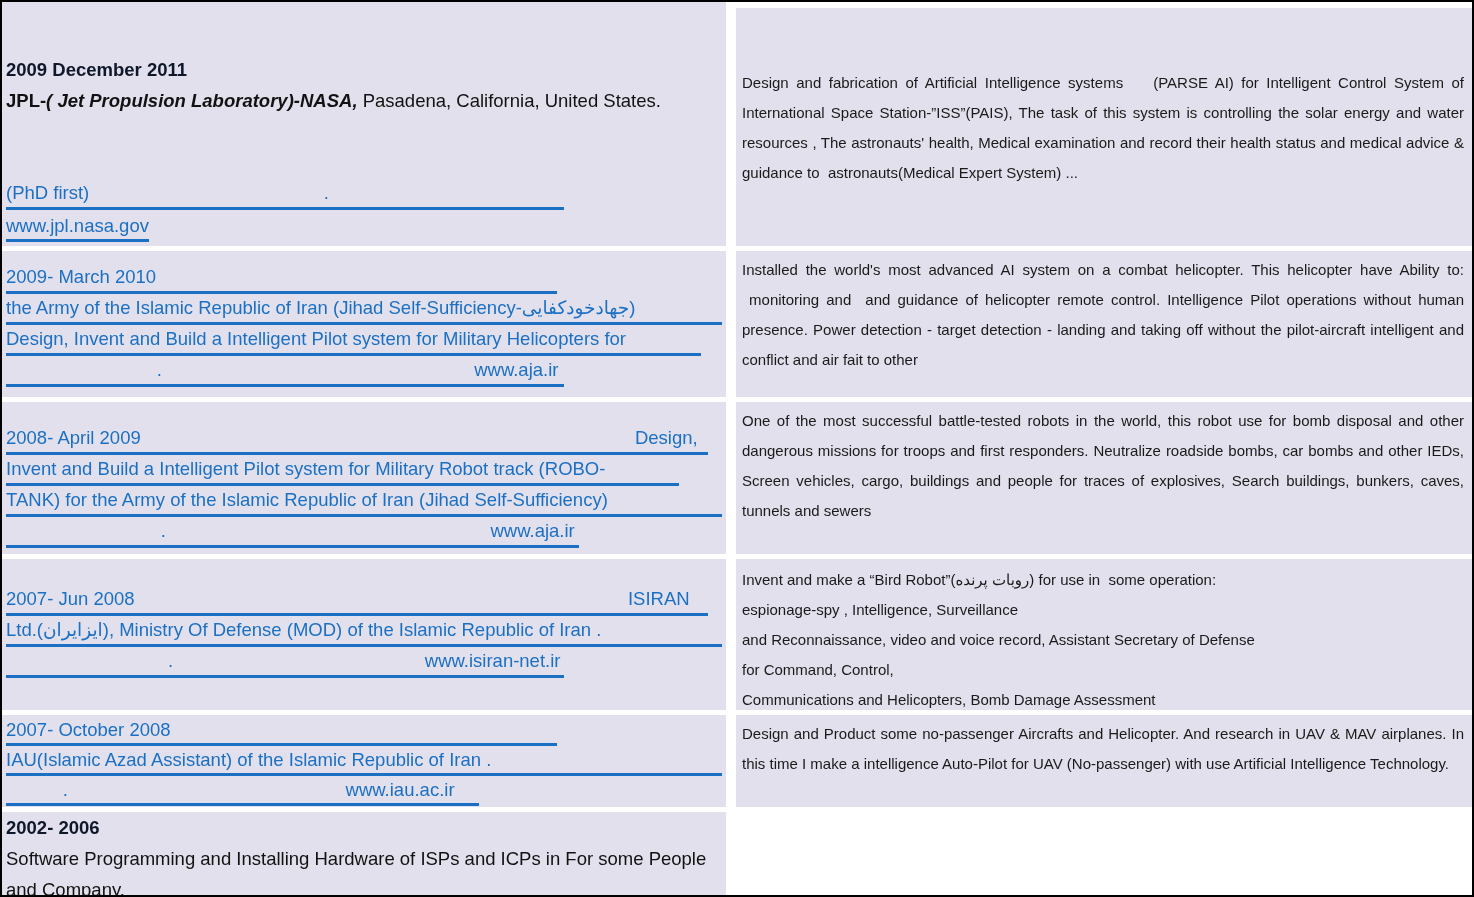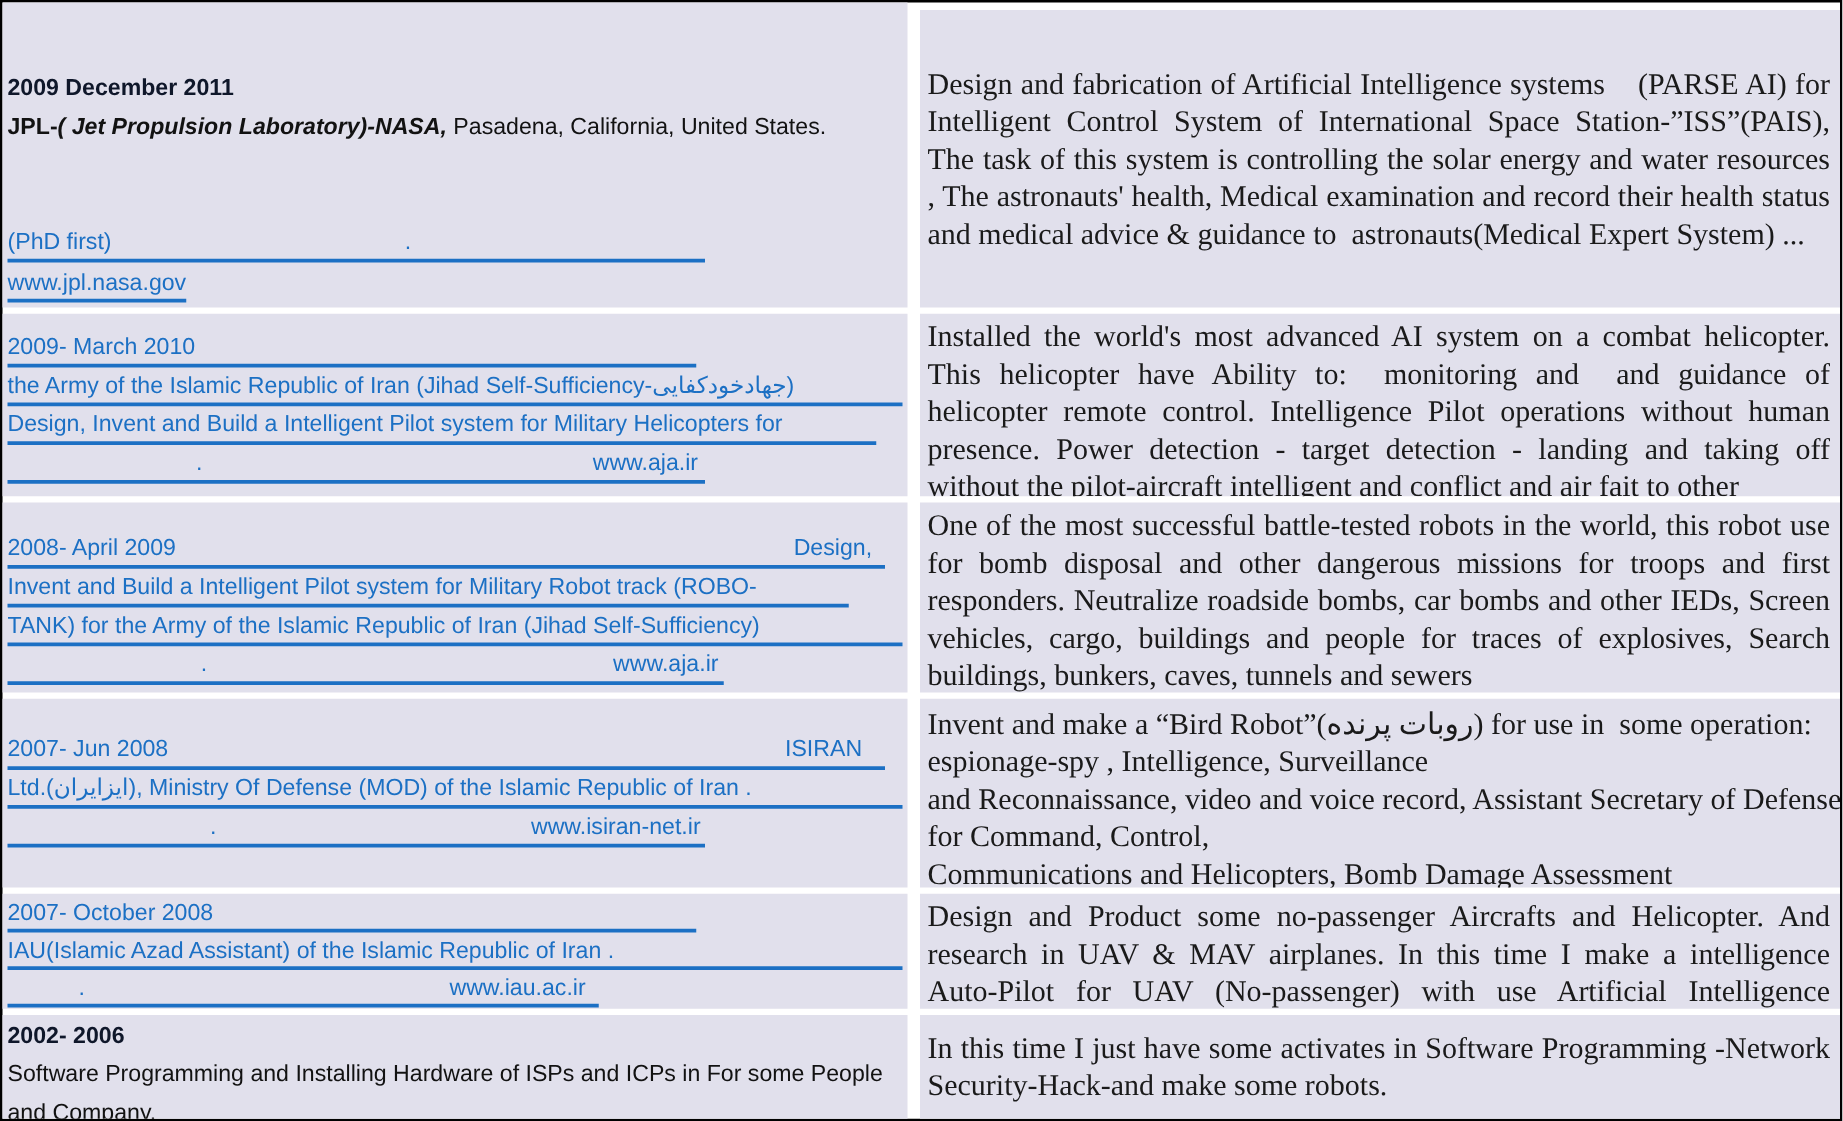--- a/index.html
+++ b/index.html
@@ -7,21 +7,21 @@
     width:1474px;height:897px;box-sizing:border-box;
     border:2px solid #000;background:#fff;
     display:grid;
     grid-template-columns:724px 736px;
     grid-template-rows:244px 146px 152px 151px 92px 83px;
     gap:5px 10px;
     font-family:"Liberation Sans", sans-serif;
   }
   .cell{background:#e1e0ec;overflow:hidden;box-sizing:border-box;}
   .lcell{padding:0 4px;color:#1c70c4;font-size:18.5px;line-height:31px;}
-  .rcell{padding:2px 8px 0 6px;color:#1a1a1a;font-size:24px;line-height:30px;font-family:Liberation Serif, serif;}
+  .rcell{padding:2px 8px 0 6px;color:#1a1a1a;font-size:15px;line-height:30px;}
   .jtext{text-align:justify;}
   .rline{white-space:nowrap;}
   .bdate{font-weight:bold;color:#0f172a;}
   .blacktxt{color:#121212;}
   .b{font-weight:bold;}
   .bi{font-weight:bold;font-style:italic;}
   .ulline{
     display:flex;align-items:baseline;
     border-bottom:3px solid #1c70c4;
     height:31px;line-height:27px;white-space:nowrap;box-sizing:border-box;
@@ -114,28 +114,25 @@
 
   <div class="cell lcell" style="padding-top:1px;line-height:30px;">
     <div class="ulline" style="width:77%;height:30px;">
         <span>2007- October 2008</span>
       </div>
     <div class="ulline" style="width:100%;height:30px;">
         <span>IAU(Islamic Azad Assistant) of the Islamic Republic of Iran .</span>
       </div>
     <div class="ulline" style="width:66%;height:30px;">
       <span style="margin-left:12%;">.</span>
-      <span class="push" style="margin-right:10px;">www.iau.ac.ir</span>
+      <span class="push" style="margin-right:24px;">www.iau.ac.ir</span>
     </div>
   </div>
   <div class="cell rcell" style="padding-top:4px;">
     <div class="jtext">Design and Product some no-passenger Aircrafts and Helicopter. And research in UAV &amp; MAV airplanes. In this time I make a intelligence Auto-Pilot for UAV (No-passenger) with use Artificial Intelligence Technology.</div>
   </div>
 
   <div class="cell lcell blacktxt" style="padding-top:0;">
     <div class="bdate">2002- 2006</div>
     <div class="blacktxt">Software Programming and Installing Hardware of ISPs and ICPs in For some People and Company.</div>
   </div>
-  <div class="cell rcell" style="padding-top:12px;">
-    <div class="jtext">In this time I just have some activates in Software Programming -Network Security-Hack-and make some robots.</div>
-  </div>
 
 </div>
 
 </body></html>

